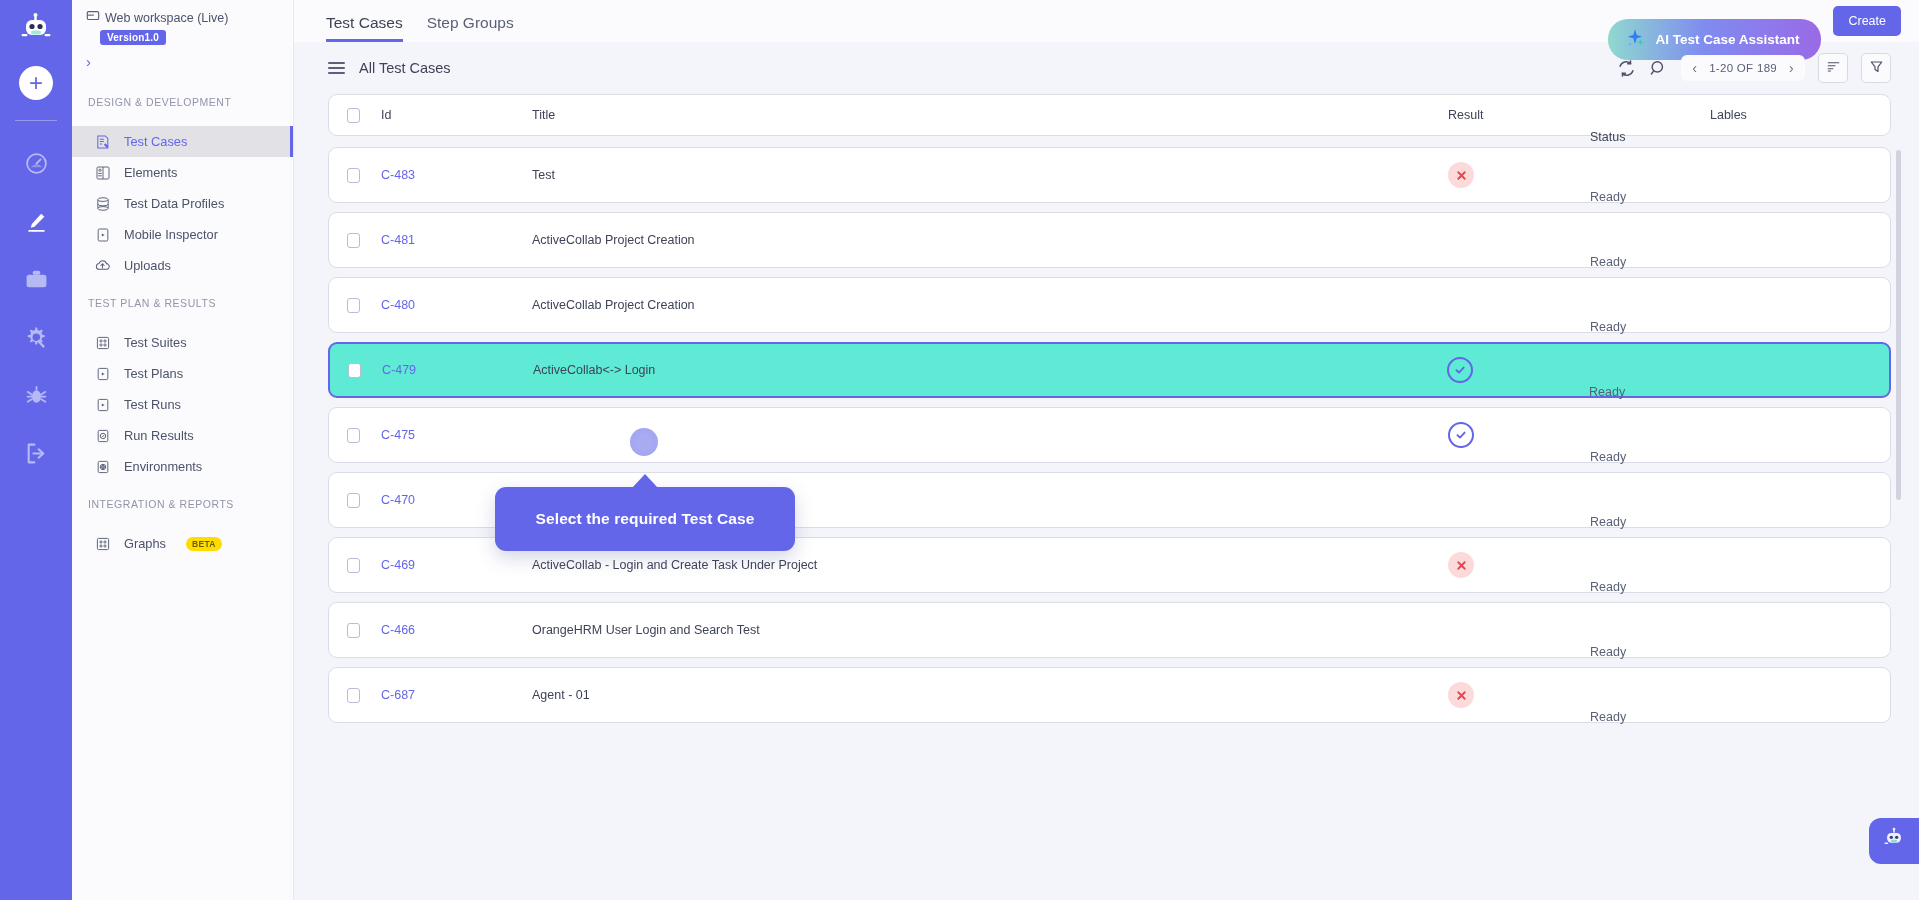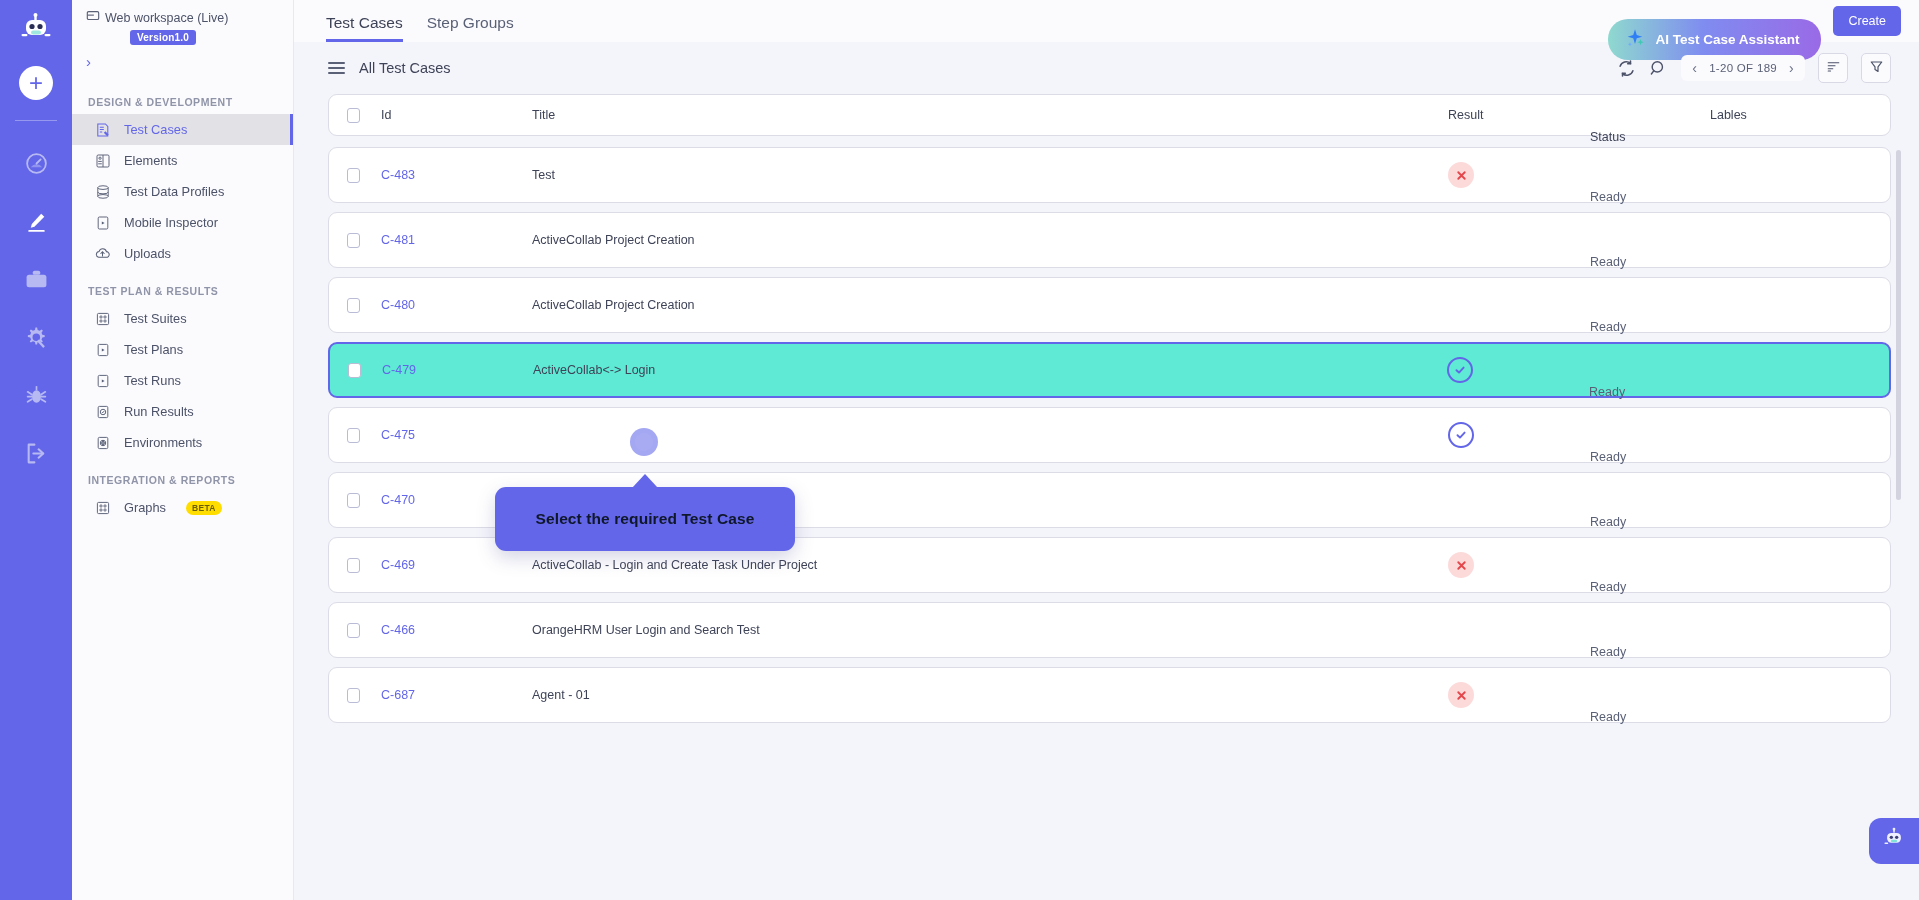--- a/index.html
+++ b/index.html
@@ -41,29 +41,29 @@
     display: flex; flex-direction: column;
     position: relative;
   }
   .ws {
     padding: 9px 10px 10px 14px; display: flex; align-items: flex-start;
     gap: 6px; cursor: pointer; flex-direction: column;
   }
   .ws-left { flex: 1; }
   .ws-title { font-size: 12.5px; color: #4c5268; display: flex; align-items: center; gap: 5px; }
   .ws-badge {
-    display: inline-block; margin: 4px 0 0 44px;
+    display: inline-block; margin: 4px 0 0 14px;
     background: #6366e8; color: #fff; font-size: 10px; font-weight: 700;
     padding: 2px 7px; border-radius: 3px; letter-spacing: .2px;
   }
   .ws-chev { color: #6366e8; font-size: 15px; padding-top: 2px; }
 
   .sec-title {
     font-size: 10.5px; letter-spacing: .55px; color: #9094a8;
-    padding: 16px 0 6px 16px; font-weight: 700;
+    padding: 16px 0 18px 16px; font-weight: 400;
   }
   .nav-item {
     display: flex; align-items: center; gap: 13px;
     height: 31px; padding-left: 22px; cursor: pointer;
     font-size: 12.8px; color: #4c5268; position: relative;
   }
   .nav-item .ico { width: 17px; height: 17px; flex: 0 0 17px; display:flex; align-items:center; justify-content:center; }
   .nav-item.active { background: #e2e2e6; color: #6366e8; font-weight: 400; }
   .nav-item.active::after {
     content: ""; position: absolute; right: 0; top: 0; bottom: 0;
@@ -158,21 +158,21 @@
   }
 
   
   .cursor-dot {
     position: absolute; left: 630px; top: 428px; width: 28px; height: 28px;
     border-radius: 50%; background: rgba(99,102,232,.55);
     border: 5px solid rgba(160,163,245,.45); pointer-events: none;
   }
   .tooltip {
     position: absolute; left: 495px; top: 487px; width: 300px; height: 64px;
-    background: #6366e8; color: #0f172a; border-radius: 11px;
+    background: #6366e8; color: #ffffff; border-radius: 11px;
     display: flex; align-items: center; justify-content: center;
     font-size: 15.5px; font-weight: 700; letter-spacing: .1px;
     box-shadow: 0 7px 18px rgba(90,90,160,.25);
   }
   .tooltip::before {
     content: ""; position: absolute; top: -13px; left: 50%; margin-left: -13px;
     border-left: 13px solid transparent; border-right: 13px solid transparent;
     border-bottom: 14px solid #6366e8;
   }
 

